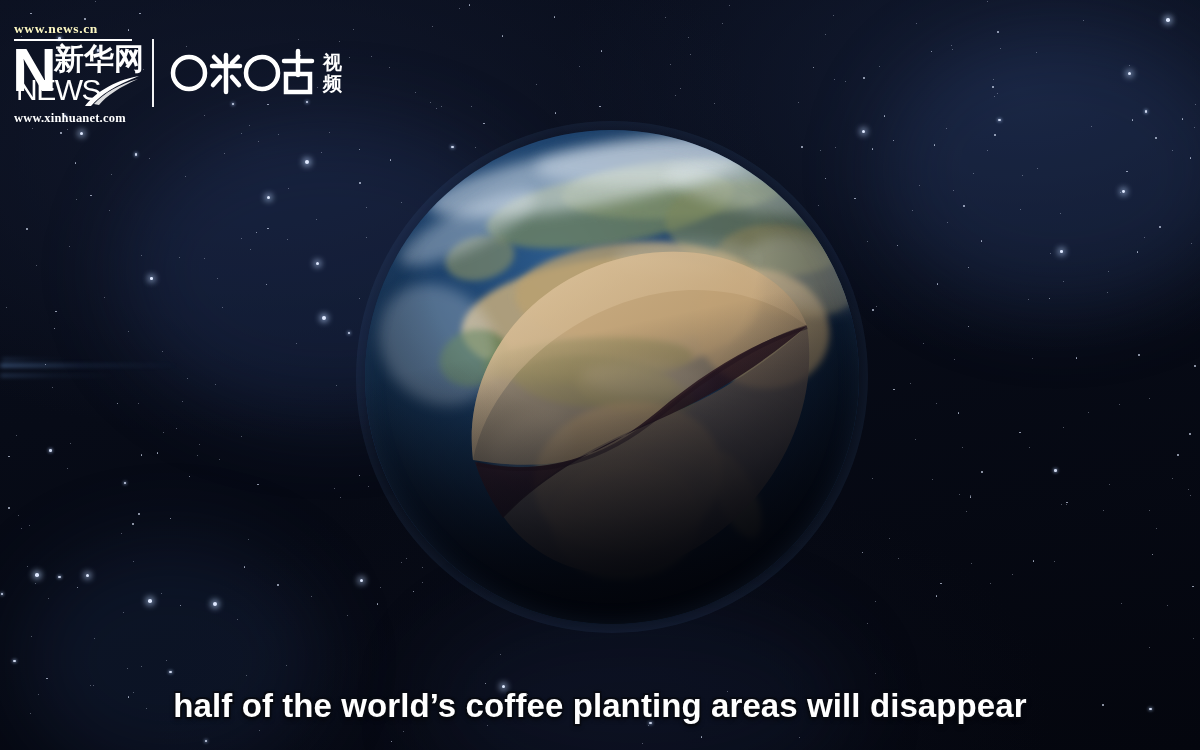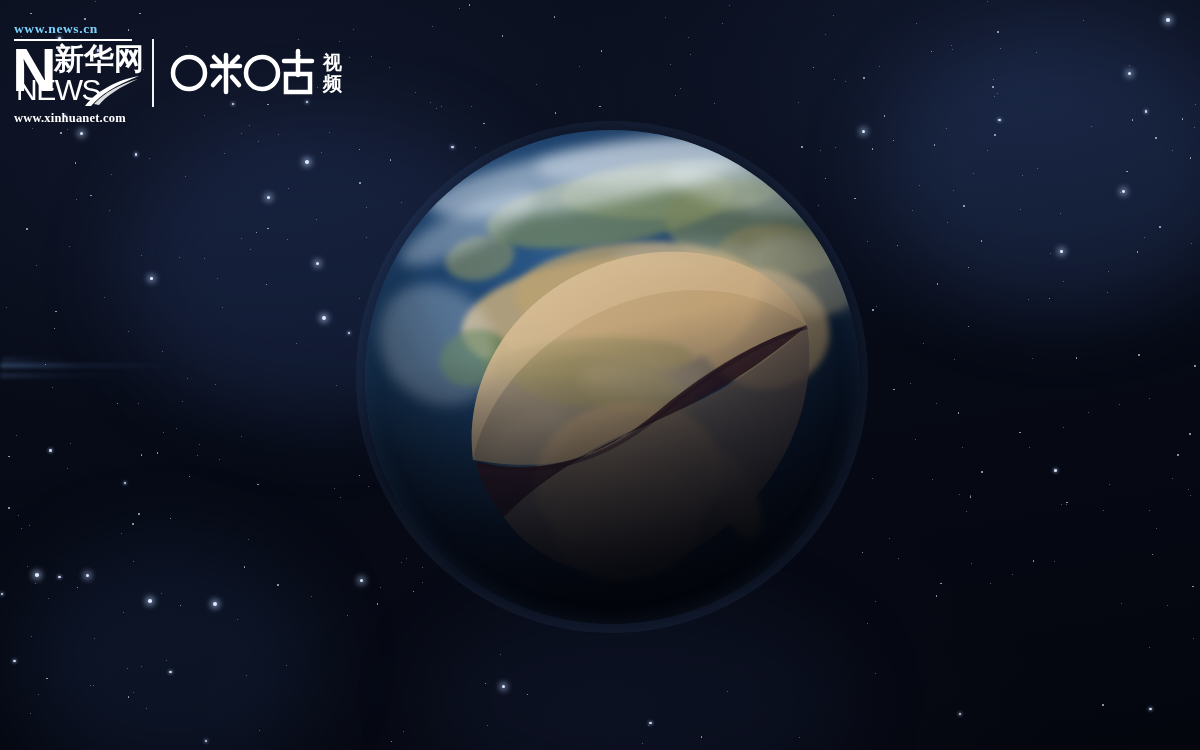--- a/index.html
+++ b/index.html
@@ -138,21 +138,21 @@
     height:110px;
   }
   .xinhua{
     position:relative;
     width:128px;height:108px;
     color:#fff;
   }
   .xh-top{
     position:absolute;left:4px;top:2px;
     font-size:13.5px;font-weight:700;letter-spacing:.6px;
-    color:#7dd3fc;white-space:nowrap;
+    color:#fef9c3;white-space:nowrap;
     font-family:"Liberation Serif","DejaVu Serif",serif;
   }
   .xh-rule{position:absolute;left:4px;top:20px;width:118px;height:2px;background:#fff;}
   .xh-n{
     position:absolute;left:2px;top:20px;
     font-size:62px;font-weight:700;line-height:62px;
     font-family:"Liberation Sans","DejaVu Sans",sans-serif;
     letter-spacing:-3px;
   }
   .xh-cn{
@@ -698,15 +698,16 @@
         <div>
             <div>视</div>
             <div>频</div>
           </div>
       </div>
     </div>
 
   </div>
 
   <div id="subs">
+    <div class="sub-en">half of the world’s coffee planting areas will disappear</div>
   </div>
 
 </div>
 
 </body></html>

